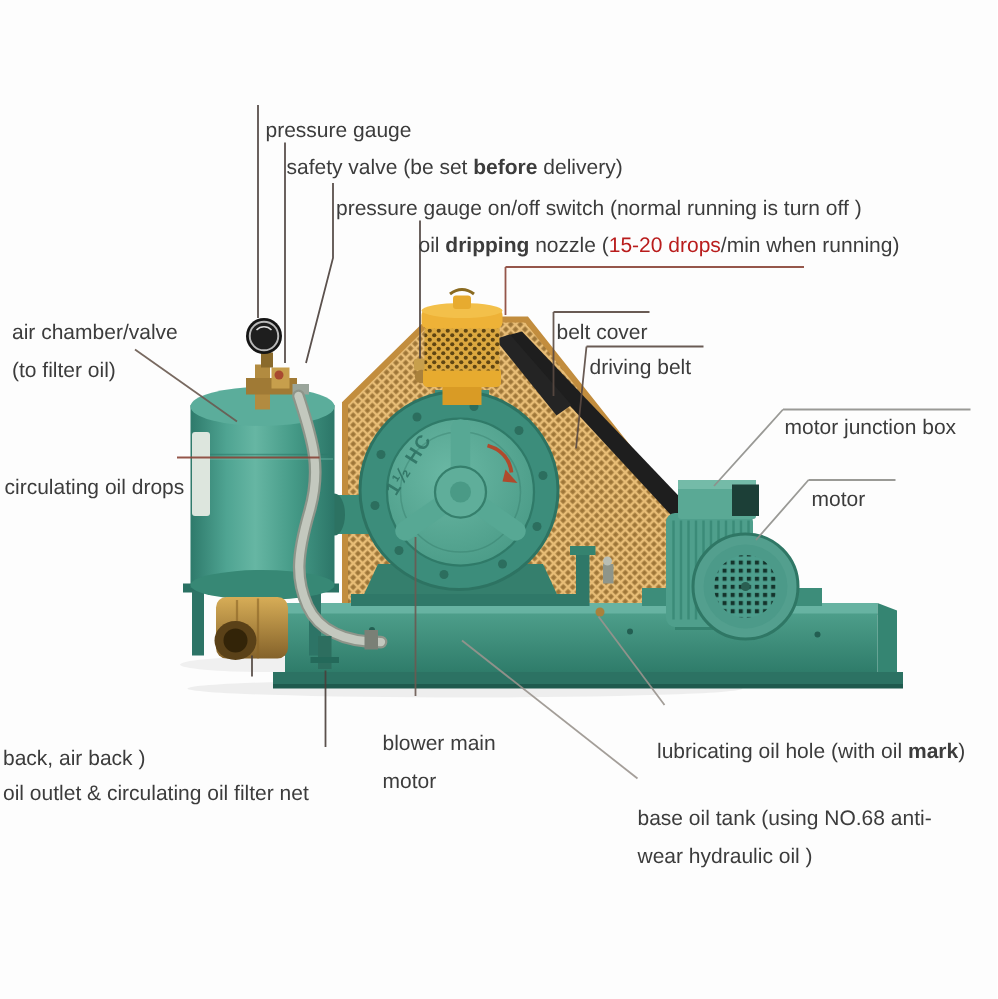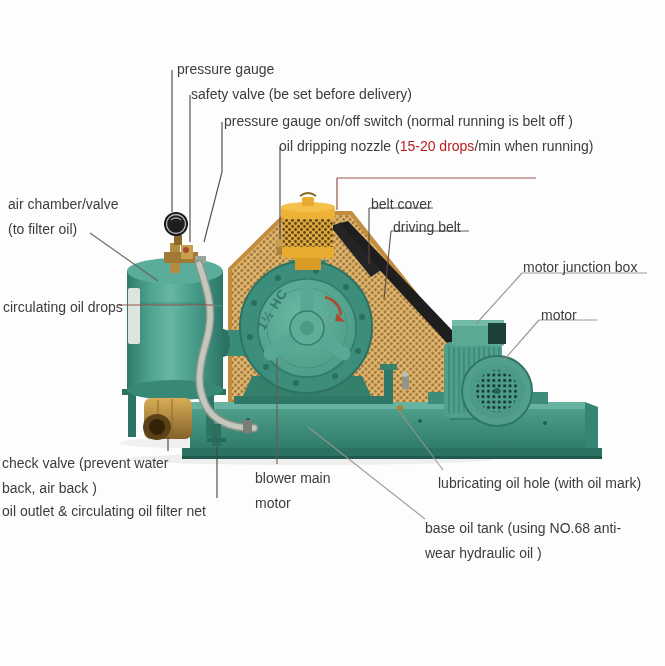--- a/index.html
+++ b/index.html
@@ -1,20 +1,20 @@
 <!DOCTYPE html>
 <html><head>
 <meta charset="utf-8">
 <style>
   html,body{margin:0;padding:0;background:#ffffff;}
   .canvas{position:relative;width:665px;height:666px;background:#fdfdfd;overflow:hidden;
           font-family:"Liberation Sans",sans-serif;}
   .canvas svg{position:absolute;left:0;top:0;}
-  .label{position:absolute;font-size:14px;line-height:25px;color:#3c3c3c;white-space:nowrap;}
-  .label b{font-weight:normal;}
+  .label{position:absolute;font-size:14px;line-height:25px;color:#3c3c3c;white-space:nowrap;margin-top:17px;}
+  .label b{font-weight:bold;}
   .label .red{color:#b91c1c;}
 </style>
 </head>
 <body>
 
 <div class="canvas">
 
   <svg width="665" height="666" viewBox="0 0 665 666">
     <defs>
       <linearGradient id="tankG" x1="0" y1="0" x2="1" y2="0">
@@ -219,38 +219,38 @@
       <path d="M277 358 V464" stroke="#6b5a52"></path>
       <path d="M443 470 L399 411" stroke="#9a948e"></path>
       <path d="M425 519 L308 427" stroke="#9a948e"></path>
     </g>
   </svg>
 
   <div class="label" style="left:177px;top:57px"><span>pressure gauge</span></div>
 
   <div class="label" style="left:191px;top:82px"><span>safety valve (be set </span><b>before</b><span> delivery)</span></div>
 
-  <div class="label" style="left:224px;top:109px"><span>pressure gauge on/off switch (normal running is belt off )</span></div>
+  <div class="label" style="left:224px;top:109px"><span>pressure gauge on/off switch (normal running is turn off )</span></div>
 
   <div class="label" style="left:279px;top:134px"><span>oil </span><b>dripping</b><span> nozzle (</span><span class="red">15-20 drops</span><span>/min when running)</span></div>
 
 
   <div class="label" style="left:371px;top:192px"><span>belt cover</span></div>
 
   <div class="label" style="left:393px;top:215px"><span>driving belt</span></div>
 
   <div class="label" style="left:523px;top:255px"><span>motor junction box</span></div>
 
   <div class="label" style="left:541px;top:303px"><span>motor</span></div>
 
   <div class="label" style="left:8px;top:192px"><span>air chamber/valve</span><br><span>(to filter oil)</span></div>
 
   <div class="label" style="left:3px;top:295px"><span>circulating oil drops</span></div>
 
-  <div class="label" style="left:2px;top:451px"><span>check valve (prevent water</span><br><span>back, air back )</span></div>
+  <div class="label" style="left:2px;top:451px"><br><span>back, air back )</span></div>
 
   <div class="label" style="left:2px;top:499px"><span>oil outlet &amp; circulating oil filter net</span></div>
 
   <div class="label" style="left:255px;top:466px"><span>blower main</span><br><span>motor</span></div>
 
   <div class="label" style="left:438px;top:471px"><span>lubricating oil hole (with oil </span><b>mark</b><span>)</span></div>
 
   <div class="label" style="left:425px;top:516px"><span>base oil tank (using NO.68 anti-</span><br><span>wear hydraulic oil )</span></div>
 
 </div>

